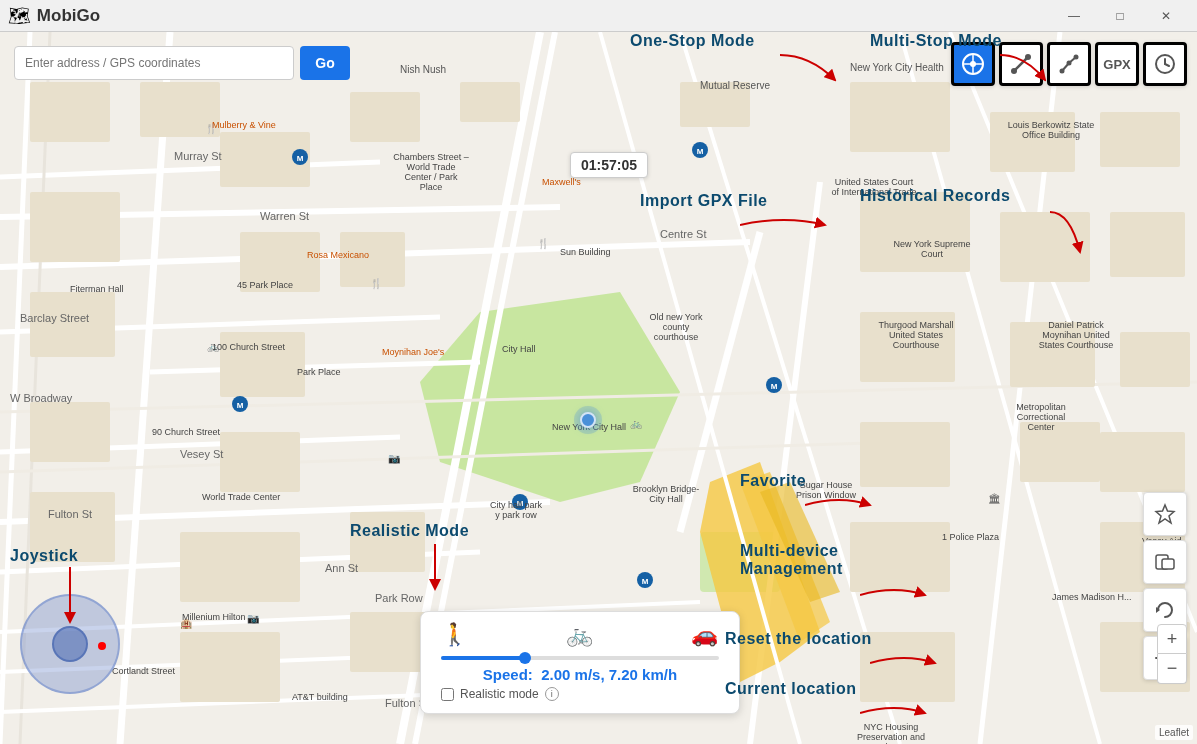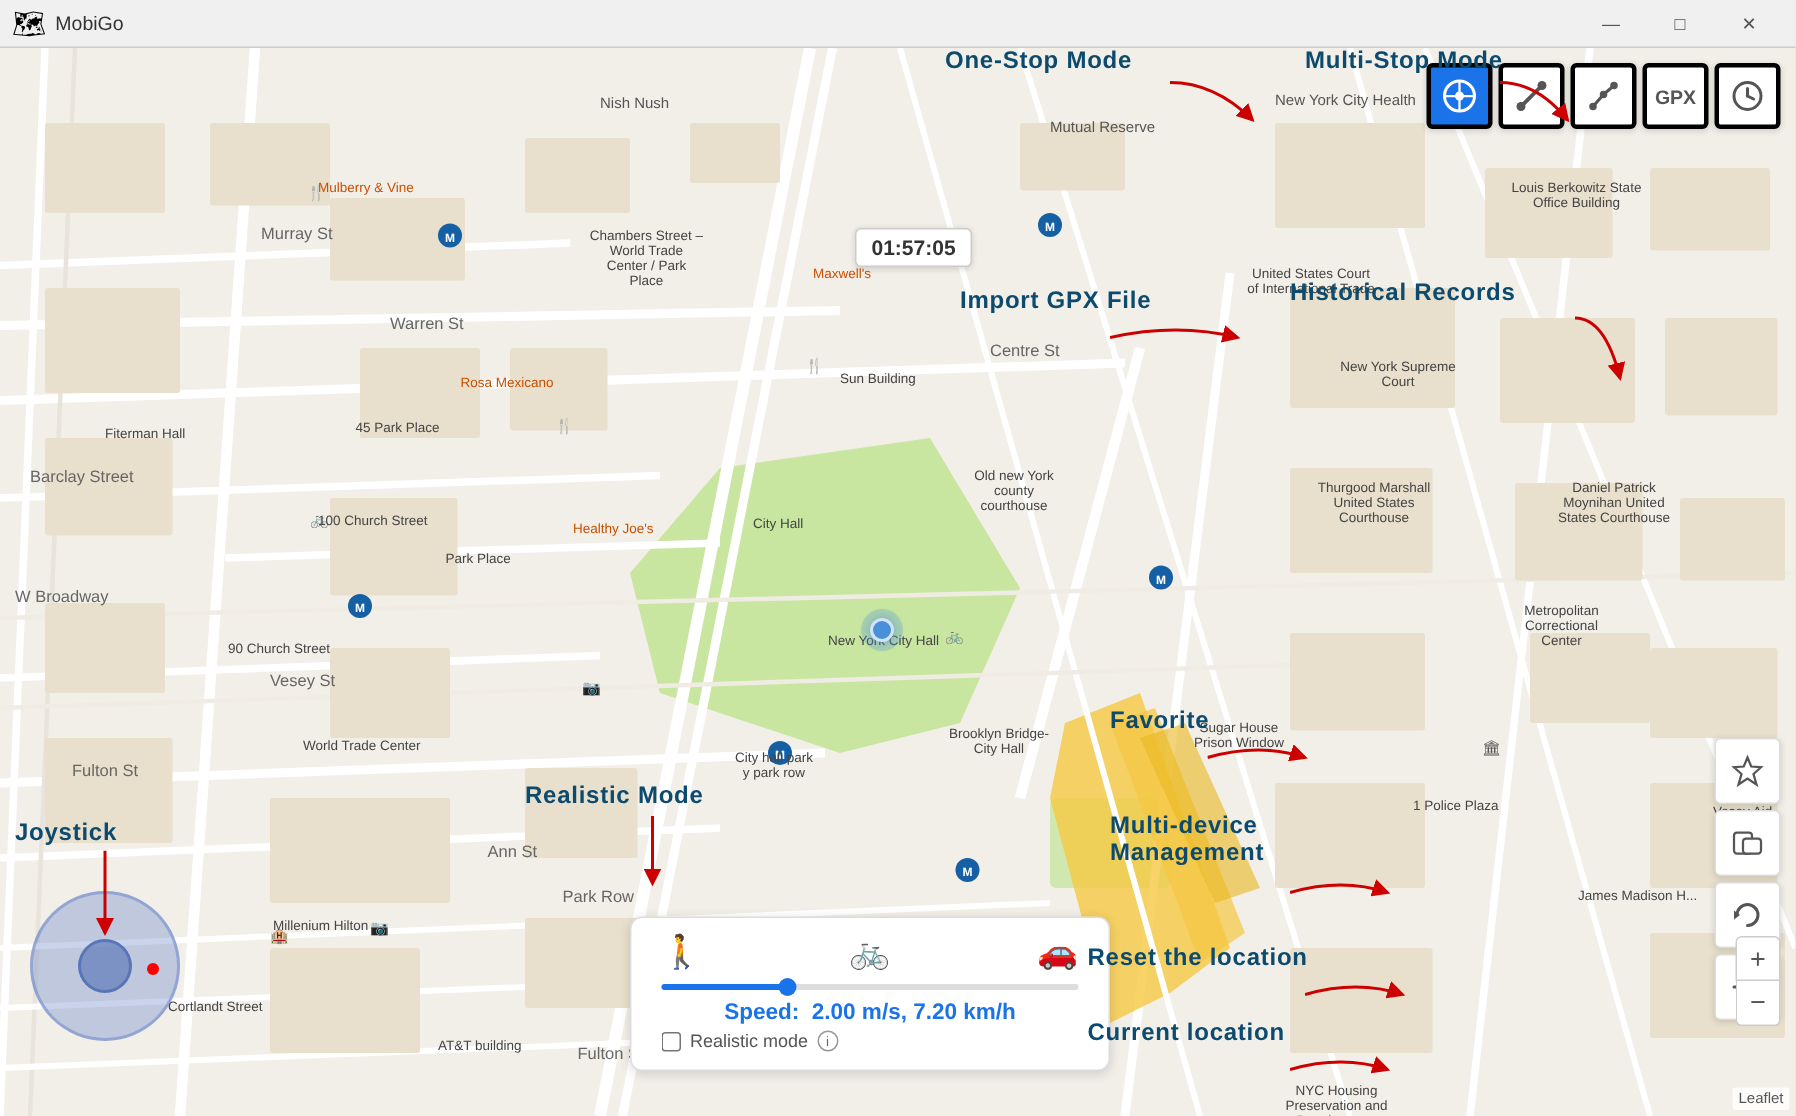--- a/index.html
+++ b/index.html
@@ -166,21 +166,21 @@
     #joystick-dot {
       position: absolute; width: 8px; height: 8px; border-radius: 50%;
       background: red; bottom: 94px; left: 98px; z-index: 61;
     }
   </style>
 </head>
 <body>
 
 <div id="title-bar">
   <div style="font-size:18px; margin-right:6px;">🗺</div>
-  <span style="font-size:13px; font-weight:400; color:#333; flex:1;">MobiGo</span>
+  <span style="font-size:17px; font-weight:700; color:#333; flex:1;">MobiGo</span>
   <div class="win-btn">—</div>
   <div class="win-btn">□</div>
   <div class="win-btn close">✕</div>
 </div>
 
 <div id="map-container">
 
   <svg id="map-svg" viewBox="0 0 1197 712" xmlns="http://www.w3.org/2000/svg">
 
     <rect width="1197" height="712" fill="#f2efe9"></rect>
@@ -311,21 +311,21 @@
   <div class="map-label road" style="top:360px; left:10px;">W Broadway</div>
   <div class="map-label poi" style="top:395px; left:120px;">90 Church Street</div>
   <div class="map-label road" style="top:416px; left:180px;">Vesey St</div>
   <div class="map-label poi" style="top:460px; left:170px;">World Trade Center</div>
   <div class="map-label road" style="top:476px; left:48px;">Fulton St</div>
   <div class="map-label poi" style="top:580px; left:150px;">Millenium Hilton</div>
   <div class="map-label road" style="top:530px; left:325px;">Ann St</div>
   <div class="map-label poi" style="top:634px; left:80px;">Cortlandt Street</div>
   <div class="map-label poi" style="top:660px; left:260px;">AT&amp;T building</div>
   <div class="map-label road" style="top:560px; left:375px;">Park Row</div>
-  <div class="map-label orange poi" style="top:315px; left:350px;">Healthy Joe's</div>
+  <div class="map-label orange poi" style="top:315px; left:350px;">Moynihan Joe's</div>
   <div class="map-label poi" style="top:312px; left:470px;">City Hall</div>
   <div class="map-label poi" style="top:215px; left:528px;">Sun Building</div>
   <div class="map-label poi" style="top:280px; left:610px; max-width:100px; white-space:normal; text-align:center;">Old new York county courthouse</div>
   <div class="map-label road" style="top:196px; left:660px;">Centre St</div>
   <div class="map-label poi" style="top:390px; left:520px; max-width:120px; text-align:center; white-space:normal;">New York City Hall</div>
   <div class="map-label poi" style="top:452px; left:600px; max-width:100px; text-align:center; white-space:normal;">Brooklyn Bridge- City Hall</div>
   <div class="map-label poi" style="top:468px; left:455px; max-width:90px; text-align:center; white-space:normal;">City hall park y park row</div>
   <div class="map-label poi" style="top:448px; left:760px; max-width:100px; white-space:normal;">Sugar House Prison Window</div>
   <div class="map-label poi" style="top:500px; left:910px;">1 Police Plaza</div>
   <div class="map-label poi" style="top:288px; left:840px; max-width:120px; white-space:normal;">Thurgood Marshall United States Courthouse</div>
@@ -338,20 +338,24 @@
   <div class="map-label poi" style="top:504px; left:1110px;">Vesey Aid</div>
   <div class="map-label poi" style="top:560px; left:1020px;">James Madison H...</div>
   <div class="map-label road" style="top:665px; left:385px;">Fulton St</div>
   <div class="map-label road" style="top:580px; left:600px;">Da C</div>
 
   <div id="location-marker">
     <div class="marker-pulse"></div>
     <div class="marker-outer"></div>
   </div>
 
+  <div id="search-bar">
+    <input id="search-input" type="text" placeholder="Enter address / GPS coordinates" style="">
+    <button id="go-btn">Go</button>
+  </div>
 
   <div id="timer">01:57:05</div>
 
   <div id="top-toolbar">
     <div class="tool-btn active" title="Teleport Mode">
       <svg width="24" height="24" viewBox="0 0 24 24" fill="none">
         <circle cx="12" cy="12" r="10" stroke="white" stroke-width="2"></circle>
         <path d="M12 2 L12 22 M2 12 L22 12" stroke="white" stroke-width="1.5"></path>
         <circle cx="12" cy="12" r="3" fill="white"></circle>
       </svg>

